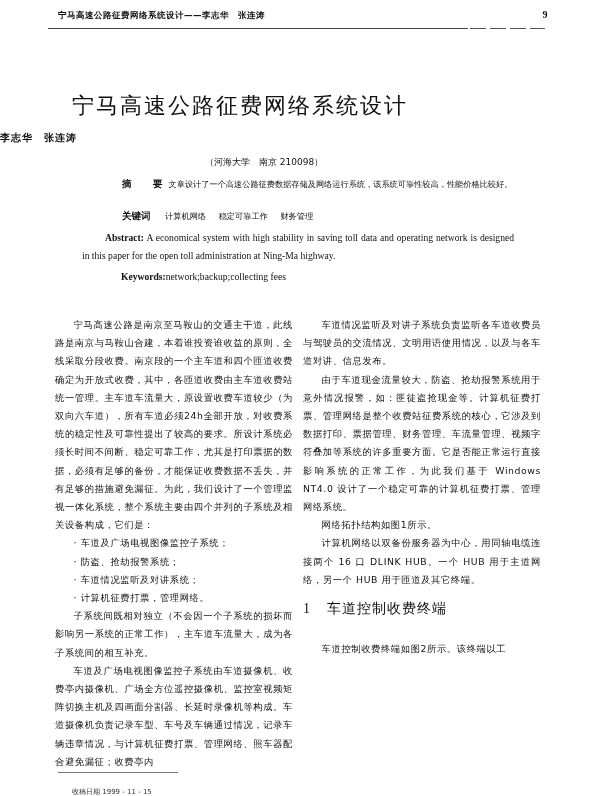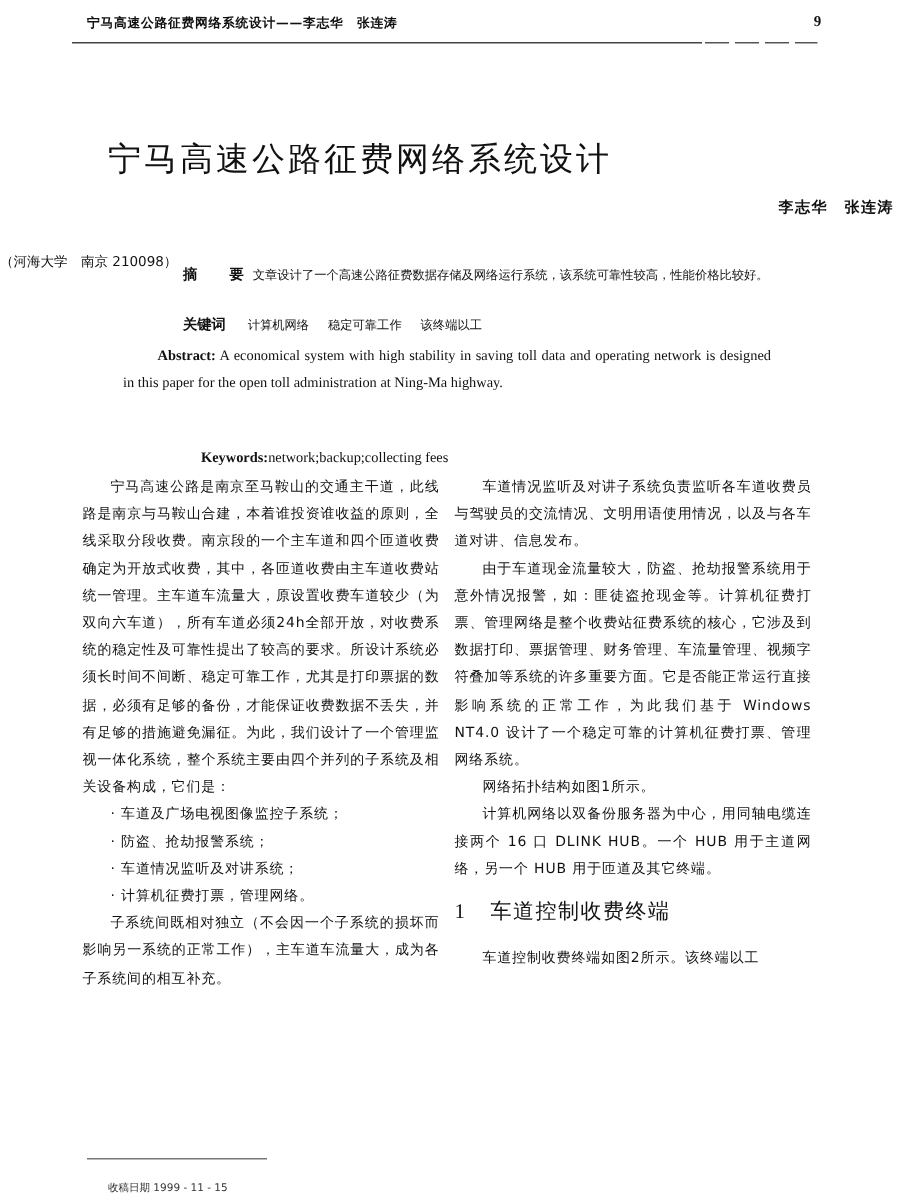--- a/index.html
+++ b/index.html
@@ -13,41 +13,41 @@
     font-family: "DejaVu Sans", sans-serif;
   }
   .running-head .page-num { position: absolute; right: 0; top: -1px; font-size: 10px; font-family: "Liberation Serif", serif; }
   .head-rule { position: absolute; left: 48px; top: 28px; width: 420px; height: 1px; background: #444; }
   .head-rule2 { position: absolute; left: 470px; top: 28px; width: 75px; height: 1px; background: repeating-linear-gradient(90deg,#555 0 16px, transparent 16px 20px); }
 
   .title {
     position: absolute; left: 0; width: 480px; top: 76px; text-align: center;
     font-size: 22px; letter-spacing: 2px; font-family: "DejaVu Sans", sans-serif; font-weight: normal;
   }
-  .authors { position: absolute; left: 0; width: 596px; top: 131px; text-align: right; font-size: 10px; font-weight: bold; letter-spacing: 1px; font-family: "DejaVu Sans", sans-serif;}
-  .affil { position: absolute; left: 0; width: 528px; top: 168px; font-size: 9px; font-family: "DejaVu Sans", sans-serif;}
+  .authors { position: absolute; left: 0; width: 596px; top: 131px; text-align: left; font-size: 10px; font-weight: bold; letter-spacing: 1px; font-family: "DejaVu Sans", sans-serif;}
+  .affil { position: absolute; left: 0; width: 528px; top: 156px; text-align: center; font-size: 9px; font-family: "DejaVu Sans", sans-serif;}
 
   .abstract-cn { position: absolute; left: 100px; top: 176px; width: 420px; font-size: 8.2px; line-height: 15px; font-family: "DejaVu Sans", sans-serif; }
   .abstract-cn .lbl { font-weight: bold; font-size: 9.5px; margin-left: 22px; letter-spacing: 6px; }
   .keywords-cn { position: absolute; left: 122px; top: 210px; font-size: 8.2px; font-family: "DejaVu Sans", sans-serif;}
   .keywords-cn .lbl { font-weight: bold; font-size: 9.5px; margin-right: 12px; }
   .keywords-cn .kw { margin-right: 10px; }
 
   .abstract-en { position: absolute; left: 82px; top: 229px; width: 432px; font-size: 9.6px; line-height: 18px; font-family: "Liberation Serif", serif; text-align: justify; }
   .abstract-en .lbl { font-weight: bold; padding-left: 23px; }
-  .keywords-en { position: absolute; left: 121px; top: 300px; font-size: 9.6px; font-family: "Liberation Serif", serif; margin-left: 13px; }
+  .keywords-en { position: absolute; left: 121px; top: 271px; font-size: 9.6px; font-family: "Liberation Serif", serif; }
   .keywords-en .lbl { font-weight: bold; }
 
   .col { position: absolute; top: 316px; width: 238px; font-size: 9.3px; line-height: 18.2px; font-family: "DejaVu Sans", sans-serif; letter-spacing: 0.6px; }
   .col.left { left: 55px; }
   .col.right { left: 303px; }
   .col p { margin: 0; text-align: justify; }
   .col p.indent { text-indent: 2em; }
   .col .bullet { padding-left: 2em; }
-  .section-head { font-size: 14px; margin: 10px 0 12px 0; letter-spacing: 1px; }
+  .section-head { font-size: 14px; margin: 10px 0 22px 0; letter-spacing: 1px; }
   .section-head .num { margin-right: 16px; font-family: "Liberation Serif", serif; }
   .foot-rule { position: absolute; left: 58px; top: 772px; width: 120px; height: 1px; background: #777; }
   .footnote { position: absolute; left: 72px; top: 787px; font-size: 7px; color: #333; font-family: "DejaVu Sans", sans-serif; text-align: right; }
 </style>
 </head>
 <body>
 
 <div class="running-head">
   <span>宁马高速公路征费网络系统设计——李志华　张连涛</span>
   <span class="page-num">9</span>
@@ -59,37 +59,38 @@
 <div class="authors">李志华　张连涛</div>
 <div class="affil">（河海大学　南京 210098）</div>
 
 <div class="abstract-cn">
   <span class="lbl">摘　要</span><span>文章设计了一个高速公路征费数据存储及网络运行系统，该系统可靠性较高，性能价格比较好。</span>
 </div>
 <div class="keywords-cn">
   <span class="lbl">关键词</span>
   <span class="kw">计算机网络</span>
   <span class="kw">稳定可靠工作</span>
-  <span class="kw">该终端以工</span>
+  <span class="kw">财务管理</span>
 </div>
 
 <div class="abstract-en">
   <span class="lbl">Abstract:</span><span> A economical system with high stability in saving toll data and operating network is designed in this paper for the open toll administration at Ning-Ma highway.</span>
 </div>
 <div class="keywords-en">
   <span class="lbl">Keywords:</span><span>network;backup;collecting fees</span>
 </div>
 
 <div class="col left">
   <p class="indent">宁马高速公路是南京至马鞍山的交通主干道，此线路是南京与马鞍山合建，本着谁投资谁收益的原则，全线采取分段收费。南京段的一个主车道和四个匝道收费确定为开放式收费，其中，各匝道收费由主车道收费站统一管理。主车道车流量大，原设置收费车道较少（为双向六车道），所有车道必须24h全部开放，对收费系统的稳定性及可靠性提出了较高的要求。所设计系统必须长时间不间断、稳定可靠工作，尤其是打印票据的数据，必须有足够的备份，才能保证收费数据不丢失，并有足够的措施避免漏征。为此，我们设计了一个管理监视一体化系统，整个系统主要由四个并列的子系统及相关设备构成，它们是：</p>
   <p class="bullet">· 车道及广场电视图像监控子系统；</p>
   <p class="bullet">· 防盗、抢劫报警系统；</p>
   <p class="bullet">· 车道情况监听及对讲系统；</p>
   <p class="bullet">· 计算机征费打票，管理网络。</p>
   <p class="indent">子系统间既相对独立（不会因一个子系统的损坏而影响另一系统的正常工作），主车道车流量大，成为各子系统间的相互补充。</p>
+  <p class="indent">车道及广场电视图像监控子系统由车道摄像机、收费亭内摄像机、广场全方位遥控摄像机、监控室视频矩阵切换主机及四画面分割器、长延时录像机等构成。车道摄像机负责记录车型、车号及车辆通过情况，记录车辆违章情况，与计算机征费打票、管理网络、照车器配合避免漏征；收费亭内</p>
 </div>
 
 <div class="col right">
   <p class="indent">车道情况监听及对讲子系统负责监听各车道收费员与驾驶员的交流情况、文明用语使用情况，以及与各车道对讲、信息发布。</p>
   <p class="indent">由于车道现金流量较大，防盗、抢劫报警系统用于意外情况报警，如：匪徒盗抢现金等。计算机征费打票、管理网络是整个收费站征费系统的核心，它涉及到数据打印、票据管理、财务管理、车流量管理、视频字符叠加等系统的许多重要方面。它是否能正常运行直接影响系统的正常工作，为此我们基于 Windows NT4.0 设计了一个稳定可靠的计算机征费打票、管理网络系统。</p>
   <p class="indent">网络拓扑结构如图1所示。</p>
   <p class="indent">计算机网络以双备份服务器为中心，用同轴电缆连接两个 16 口 DLINK HUB。一个 HUB 用于主道网络，另一个 HUB 用于匝道及其它终端。</p>
   <div class="section-head">
     <span class="num">1</span><span>车道控制收费终端</span>
   </div>

